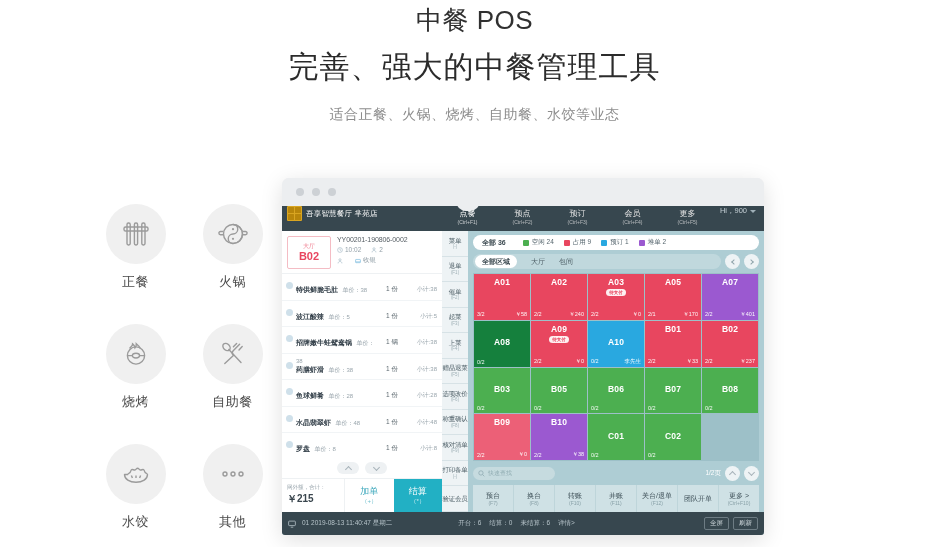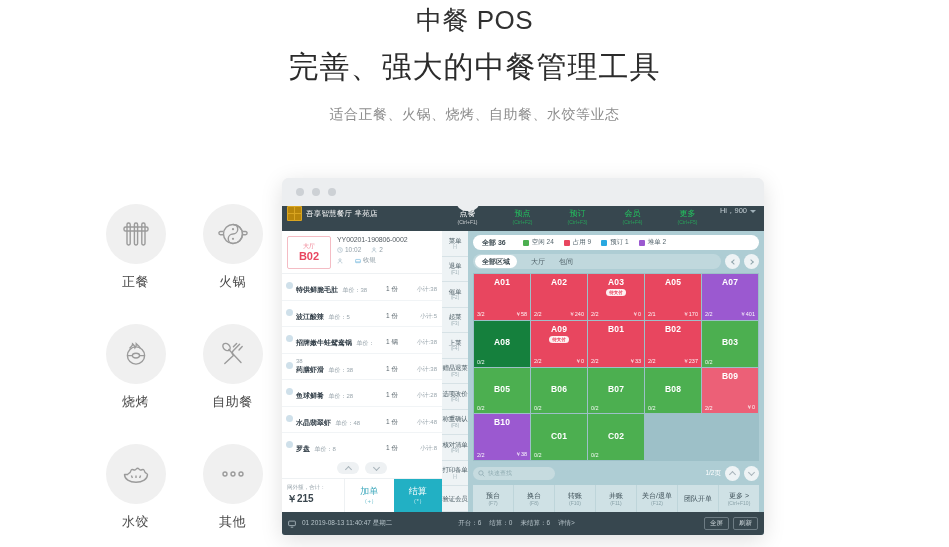--- a/index.html
+++ b/index.html
@@ -71,21 +71,21 @@
     width: 15px; height: 15px; background: #d9a521; border-radius: 1px;
     display: grid; grid-template-columns: 1fr 1fr; grid-template-rows: 1fr 1fr;
     gap: 1px; padding: 1px;
   }
   .brand .logo i { background: #b8860b; display: block; border-radius: .5px; }
   .brand .bname { color: #fff; font-size: 7.5px; letter-spacing: .2px; white-space: nowrap; }
 
   .navitems { display: flex; align-items: flex-start; gap: 0; height: 25px; }
   .navitem {
     width: 55px; text-align: center; padding-top: 3px; position: relative;
-    color: #22c55e; cursor: pointer;
+    color: #e5e5e5; cursor: pointer;
   }
   .navitem .t { font-size: 8px; display: block; line-height: 10px; }
   .navitem .k { font-size: 5px; display: block; line-height: 6px; opacity: .7; }
   .navitem.active { color: #ffffff; }
   .navitem.active::before {
     content: ""; position: absolute; left: 50%; top: -5px;
     transform: translateX(-50%);
     width: 24px; height: 10px; background: #eceef0; border-radius: 0 0 12px 12px;
   }
   .navuser {
@@ -647,20 +647,27 @@
                 </div>
             </div>
             <div class="tcell" style="background:#e8465f">
               <div class="tname">A09</div>
               <div class="tbadge">待支付</div>
               <div class="tfoot">
                   <span class="seats">2/2</span>
                   <span>￥0</span>
                 </div>
             </div>
+            <div class="tcell free" style="background:#29a8e0">
+              <div class="tname">A10</div>
+              <div class="tfoot">
+                  <span class="seats">0/2</span>
+                  <span>李先生</span>
+                </div>
+            </div>
             <div class="tcell" style="background:#e8465f">
               <div class="tname">B01</div>
               <div class="tfoot">
                   <span class="seats">2/2</span>
                   <span>￥33</span>
                 </div>
             </div>
 
             <div class="tcell" style="background:#e8465f">
               <div class="tname">B02</div>

